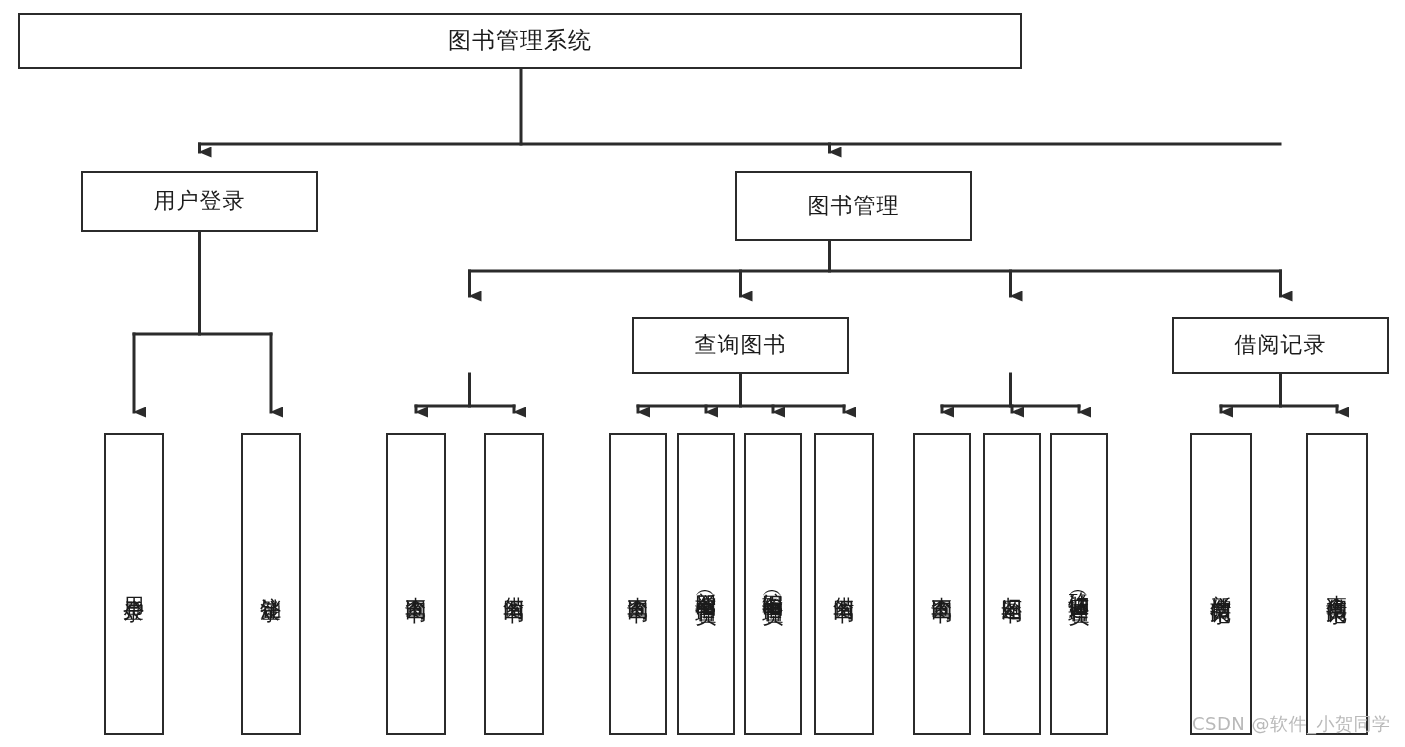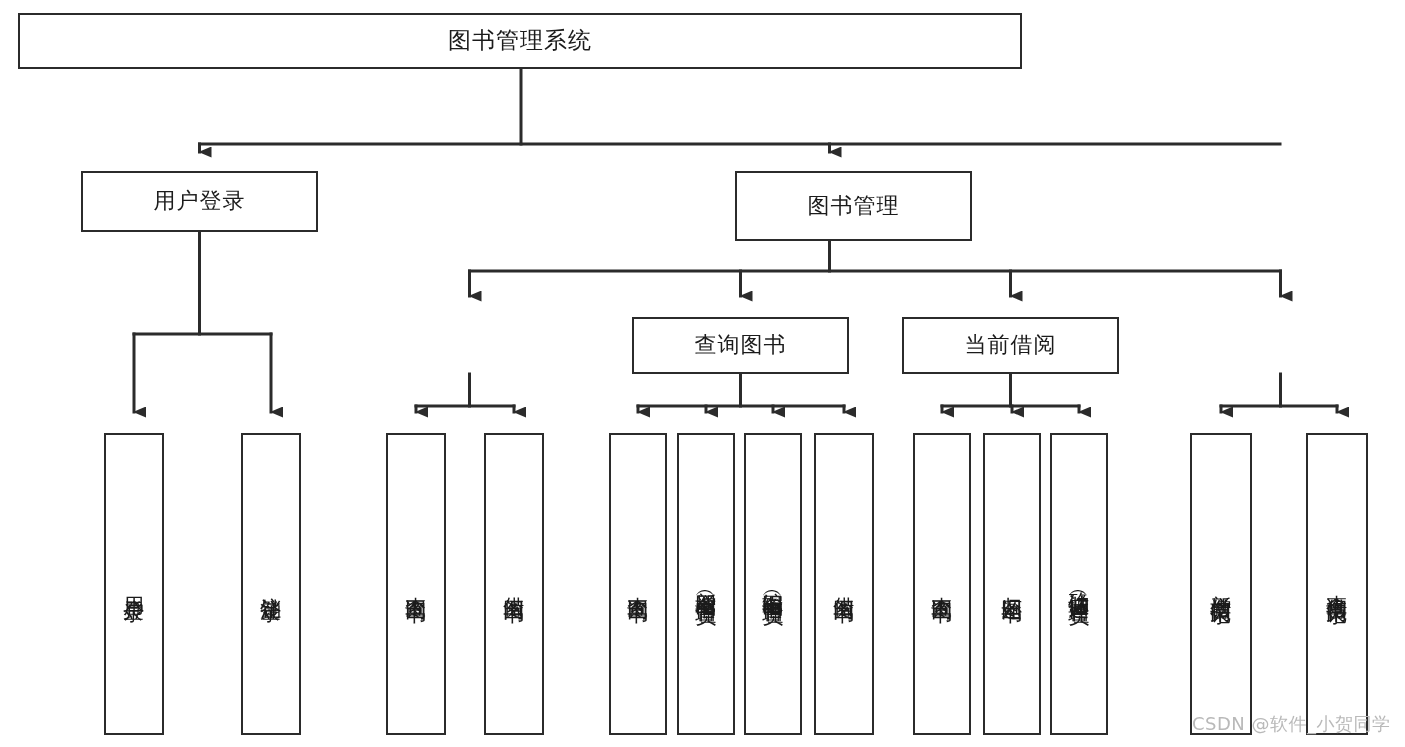--- a/index.html
+++ b/index.html
@@ -134,22 +134,22 @@
   <div class="node horiz" style="left: 81px; top: 171px; width: 237px; height: 61px; border-color: rgb(43, 43, 43); background: rgb(255, 255, 255); color: rgb(27, 27, 27);">
     <span class="htext">用户登录</span>
   </div>
   <div class="node horiz" style="left: 711px; top: 171px; width: 237px; height: 70px; border-color: rgb(43, 43, 43); background: rgb(255, 255, 255); color: rgb(27, 27, 27); margin-left: 24px;">
     <span class="htext">图书管理</span>
   </div>
 
   <div class="node horiz" style="left: 632px; top: 317px; width: 217px; height: 57px; border-color: rgb(43, 43, 43); background: rgb(255, 255, 255); color: rgb(27, 27, 27);">
     <span class="htext">查询图书</span>
   </div>
-  <div class="node horiz" style="left: 902px; top: 317px; width: 217px; height: 57px; border-color: rgb(43, 43, 43); background: rgb(255, 255, 255); color: rgb(27, 27, 27);">
-    <span class="htext">当前借阅</span>
+  <div class="node horiz" style="left: 1172px; top: 317px; width: 217px; height: 57px; border-color: rgb(43, 43, 43); background: rgb(255, 255, 255); color: rgb(27, 27, 27);">
+    <span class="htext">借阅记录</span>
   </div>
 
   <div class="node leaf" style="left: 104px; top: 433px; width: 60px; height: 302px; border-color: rgb(43, 43, 43); background: rgb(255, 255, 255); color: rgb(27, 27, 27);">
     <span class="vtext">用户登录</span>
   </div>
   <div class="node leaf" style="left: 241px; top: 433px; width: 60px; height: 302px; border-color: rgb(43, 43, 43); background: rgb(255, 255, 255); color: rgb(27, 27, 27);">
     <span class="vtext">注销登录</span>
   </div>
   <div class="node leaf" style="left: 386px; top: 433px; width: 60px; height: 302px; border-color: rgb(43, 43, 43); background: rgb(255, 255, 255); color: rgb(27, 27, 27);">
     <span class="vtext">查询图书</span>

